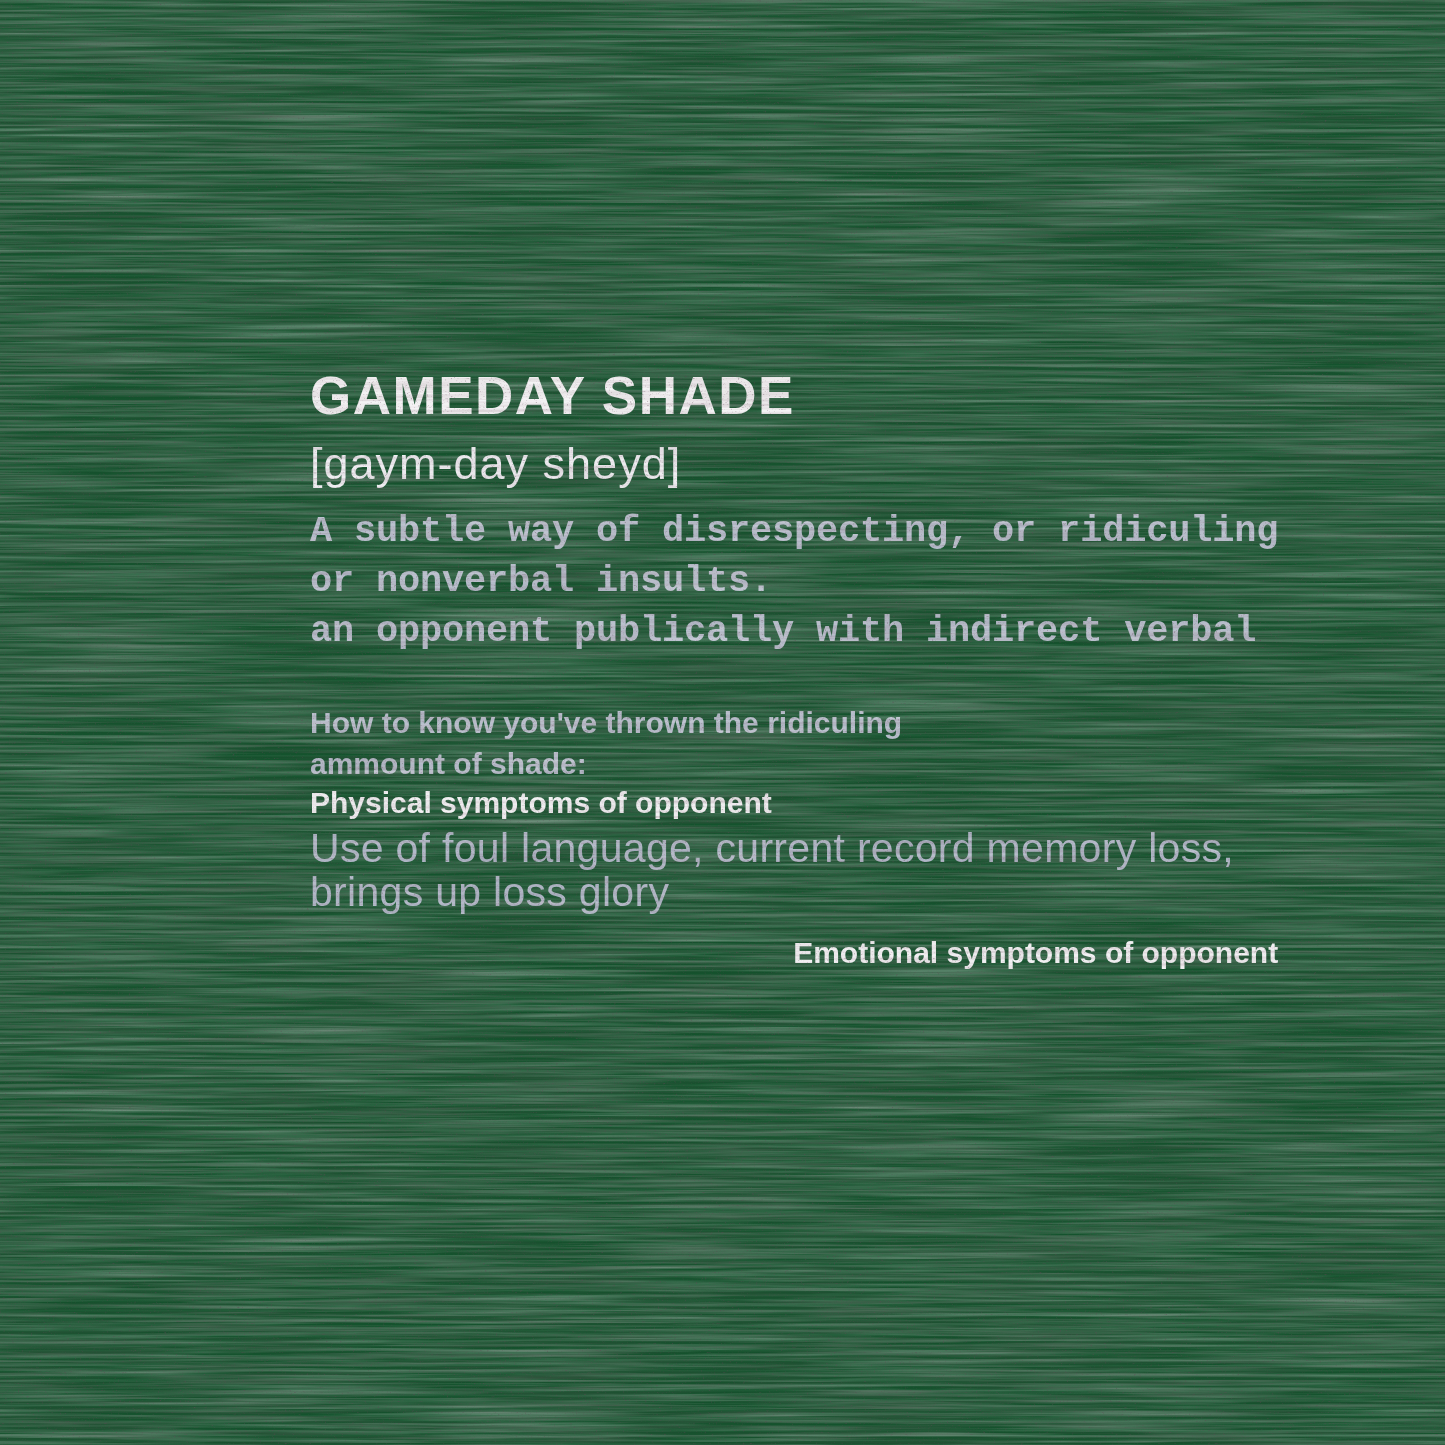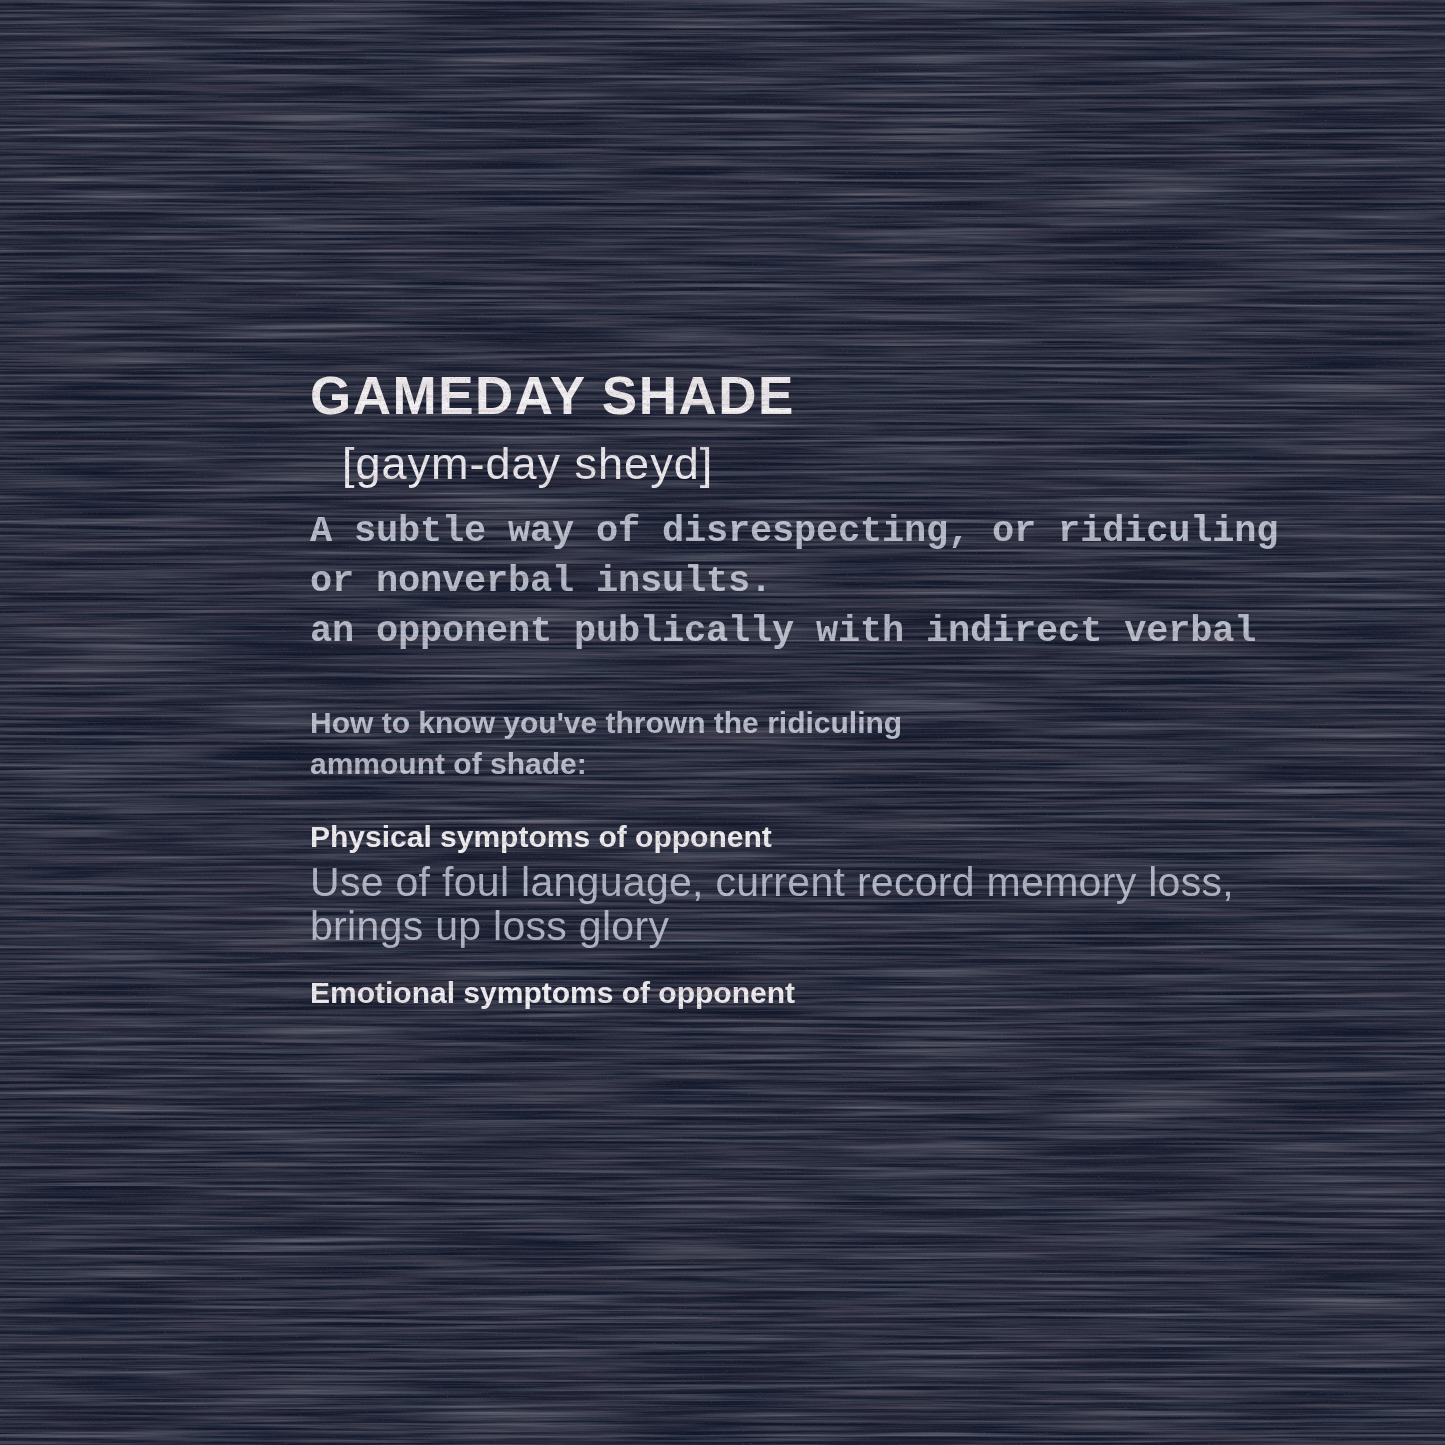--- a/index.html
+++ b/index.html
@@ -5,21 +5,21 @@
   html, body {
     margin: 0;
     padding: 0;
     background: #3a2a2f;
   }
   .canvas {
     position: relative;
     width: 1445px;
     height: 1445px;
     overflow: hidden;
-    background: #0f172a;
+    background: #14532d;
     font-family: "Liberation Sans", sans-serif;
   }
   
   .canvas::before {
     content: "";
     position: absolute;
     inset: 0;
     background: repeating-linear-gradient(
       180deg,
       rgba(255, 240, 245, 0.045) 0px, rgba(255, 240, 245, 0.045) 1px,
@@ -50,47 +50,46 @@
     letter-spacing: 1.5px;
     color: #f4f3f4;
   }
   .pron {
     margin-top: 12px;
     font-size: 45px;
     line-height: 52px;
     font-weight: 400;
     letter-spacing: 1px;
     color: #eeedf1;
-    margin-left: 32px;
   }
   .definition {
     margin-top: 16px;
     font-size: 37px;
     line-height: 50px;
     font-weight: 700;
     letter-spacing: -0.2px;
     color: #b4bbc9;
     font-family: Liberation Mono, monospace;
   }
   .intro {
     margin-top: 46px;
     font-size: 30px;
     line-height: 41px;
     font-weight: 700;
     color: #b4bbc9;
   }
   .sec-heading {
-    margin-top: 34px;
     font-size: 30px;
     line-height: 38px;
     font-weight: 700;
     color: #f2f1f3;
   }
   .sec-heading.second {
-    margin-top: 26px;
+    margin-top: 20px;
+    text-align: right;
   }
   .sec-body {
     margin-top: 4px;
     font-size: 41px;
     line-height: 44px;
     font-weight: 400;
     letter-spacing: 0.3px;
     color: #abb3c3;
   }
 </style>

